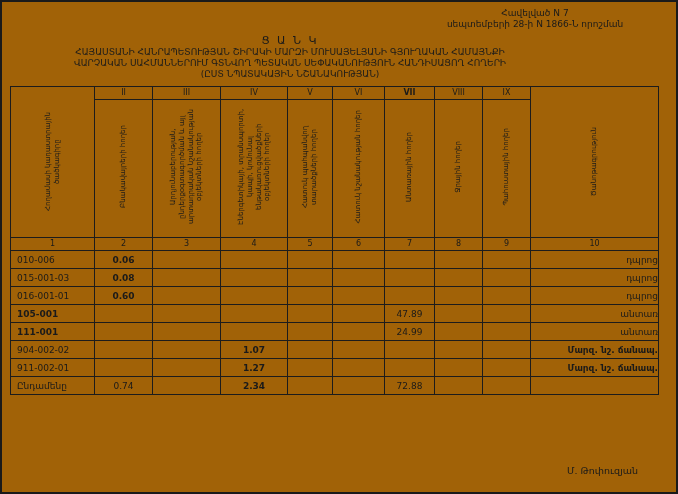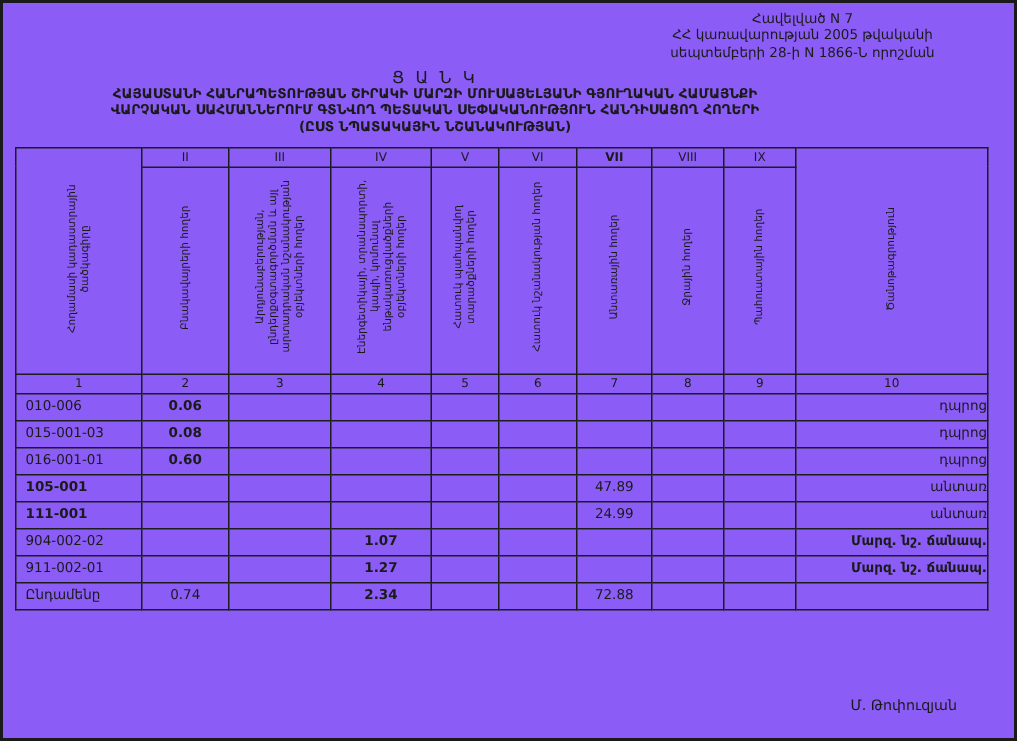--- a/index.html
+++ b/index.html
@@ -5,41 +5,41 @@
   * { margin:0; padding:0; box-sizing:border-box; }
   html,body { width:678px; height:494px; }
   body {
     font-family:"DejaVu Sans", sans-serif;
     background:#e9e9e9;
     color:#1a1a1a;
   }
   .page {
     position:relative;
     width:678px; height:494px;
-    background:#8b5cf6;
+    background:#a16207;
     border:2px solid #1a1a1a;
     padding:4px 8px;
     overflow:hidden;
   }
   .appendix {
     width:210px;
     margin-left:auto;
     margin-right:28px;
     text-align:center;
     font-size:9px;
     line-height:1.25;
     padding-top:2px;
   }
   .title-block {
     width:560px;
     text-align:center;
     margin-top:3px;
   }
   .doc-title { font-weight:normal; font-size:11px; letter-spacing:2px; }
-  .doc-sub   { font-weight:bold; font-size:9px; line-height:1.25; }
+  .doc-sub   { font-weight:normal; font-size:9px; line-height:1.25; }
   table.land-table {
     table-layout:fixed;
     border-collapse:collapse;
     width:526px;
     margin-top:6px;
   }
   table.land-table td {
     border:1px solid #1c1c1c;
     vertical-align:middle;
     overflow:hidden;
@@ -75,21 +75,20 @@
     font-size:9.5px;
   }
 </style>
 </head>
 <body>
 
 <div class="page">
 
   <div class="appendix">
     <div>Հավելված N 7</div>
-    <div>ՀՀ կառավարության 2005 թվականի</div>
     <div>սեպտեմբերի 28-ի N 1866-Ն որոշման</div>
   </div>
 
   <div class="title-block">
     <div class="doc-title">Ց Ա Ն Կ</div>
     <div class="doc-sub">ՀԱՅԱՍՏԱՆԻ ՀԱՆՐԱՊԵՏՈՒԹՅԱՆ ՇԻՐԱԿԻ ՄԱՐԶԻ ՄՈՒՍԱՅԵԼՅԱՆԻ ԳՅՈՒՂԱԿԱՆ ՀԱՄԱՅՆՔԻ</div>
     <div class="doc-sub">ՎԱՐՉԱԿԱՆ ՍԱՀՄԱՆՆԵՐՈՒՄ ԳՏՆՎՈՂ ՊԵՏԱԿԱՆ ՍԵՓԱԿԱՆՈՒԹՅՈՒՆ ՀԱՆԴԻՍԱՑՈՂ ՀՈՂԵՐԻ</div>
     <div class="doc-sub">(ԸՍՏ ՆՊԱՏԱԿԱՅԻՆ ՆՇԱՆԱԿՈՒԹՅԱՆ)</div>
   </div>
 

